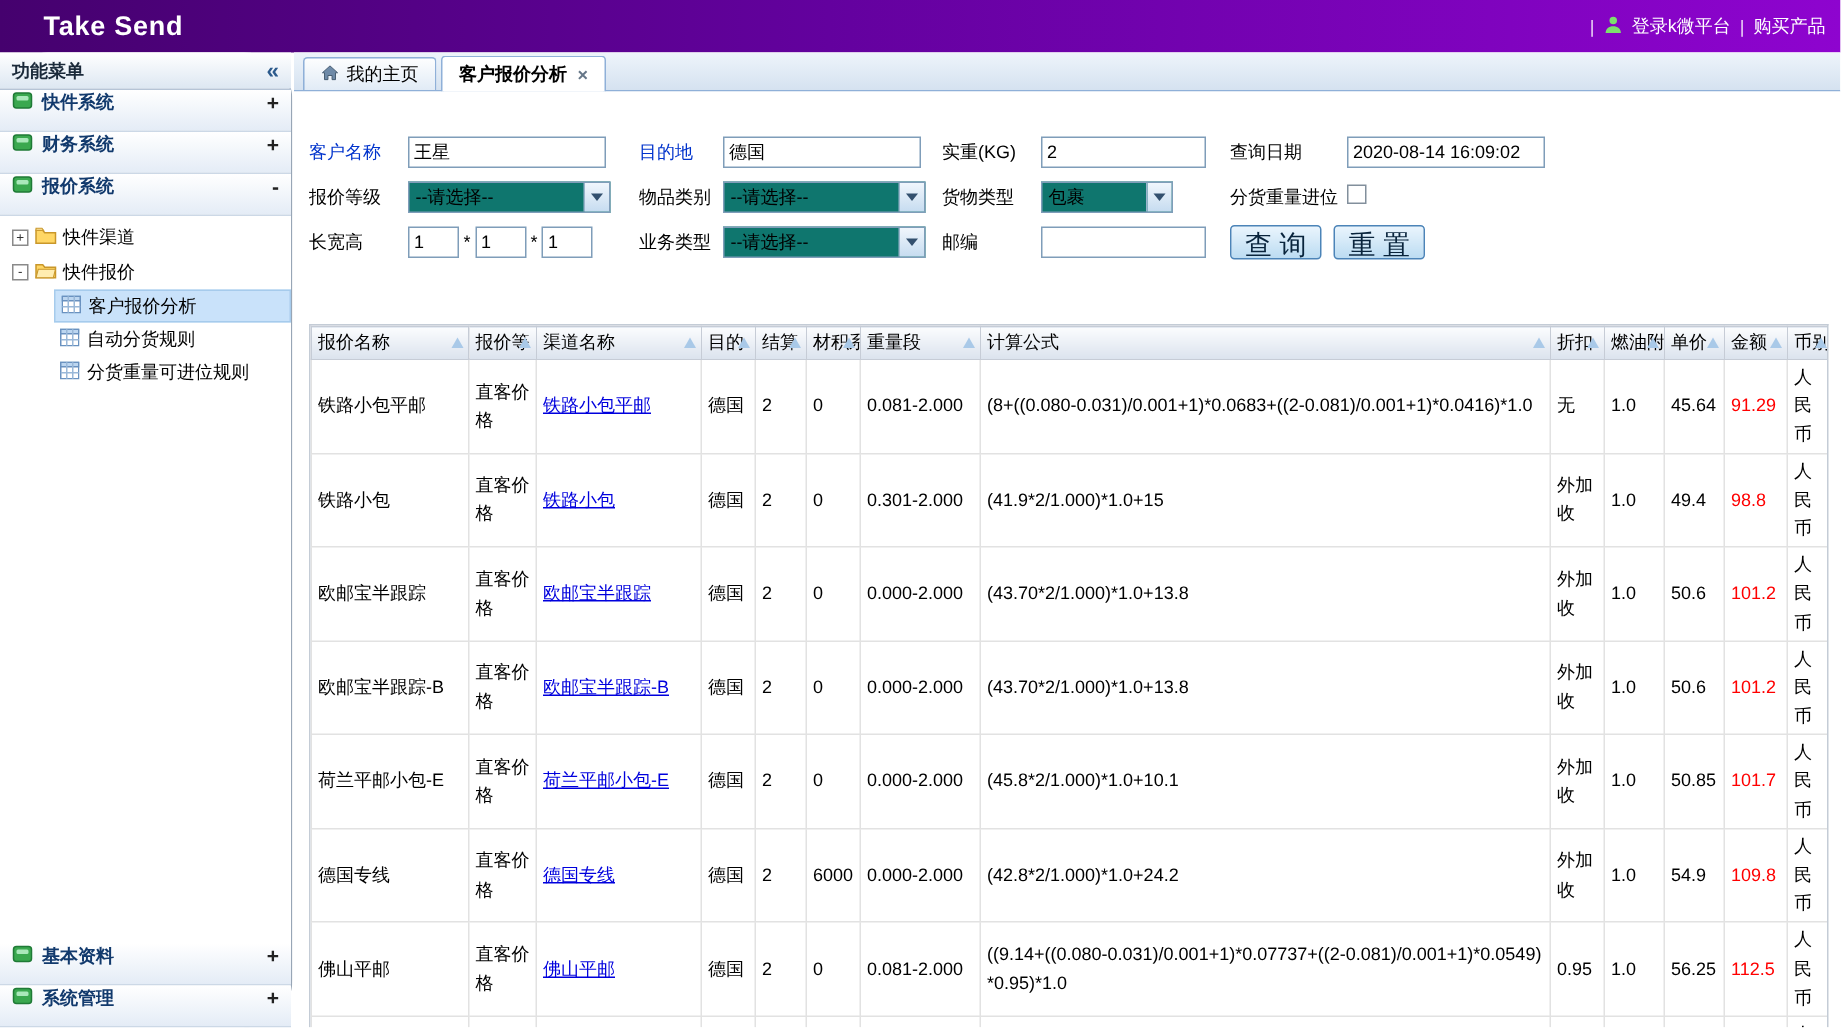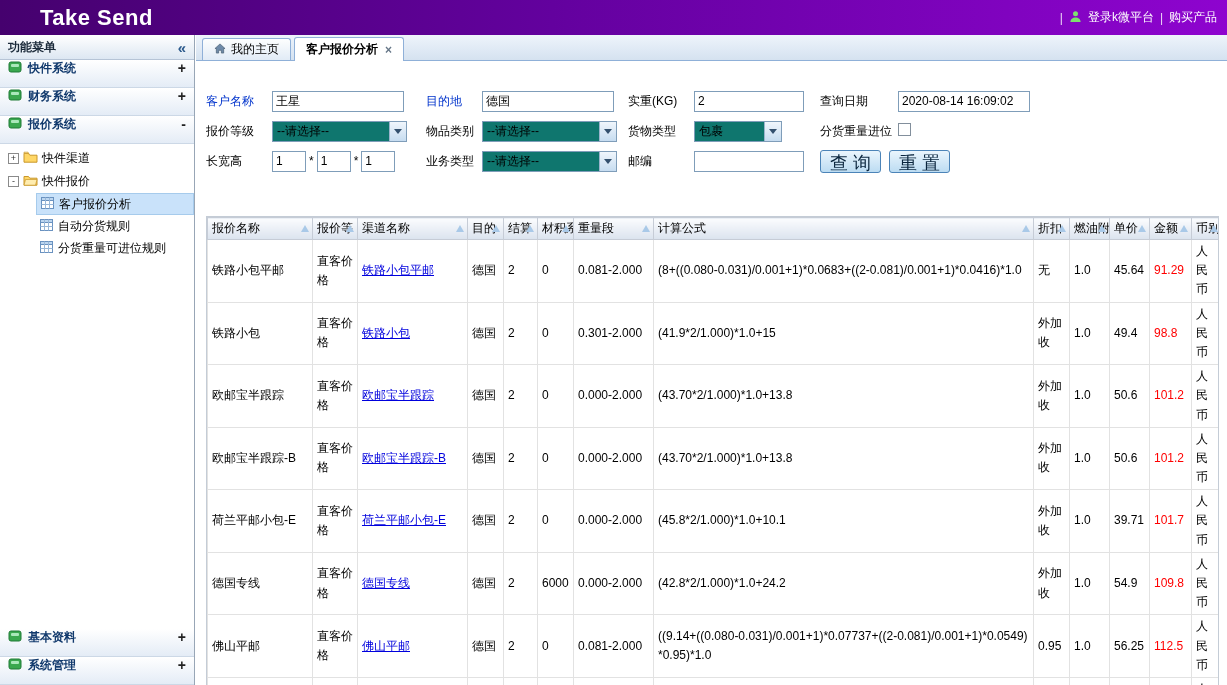--- a/index.html
+++ b/index.html
@@ -3,28 +3,28 @@
 <meta charset="utf-8">
 <style>
   * { box-sizing: border-box; margin: 0; padding: 0; }
   html,body { width:1227px; height:685px; overflow:hidden; }
   body { font-family:"Liberation Sans","DejaVu Sans",sans-serif; font-size:12px; background:#fff; color:#000; position:relative; }
 
   
   .topbar { position:absolute; top:0; left:0; right:0; height:35px;
     background:linear-gradient(90deg,#45016e 0%,#63019e 45%,#8e04cf 100%);
     display:flex; align-items:center; color:#fff; }
-  .logo { font-size:22px; font-weight:bold; margin-left:40px; letter-spacing:0.5px; }
+  .logo { font-size:18px; font-weight:bold; margin-left:29px; letter-spacing:0.5px; }
   .topbar-right { margin-left:auto; margin-right:10px; display:flex; align-items:center; gap:6px; font-size:12px; }
   .topbar-right .sep { opacity:0.85; }
   .toplink { color:#fff; text-decoration:none; cursor:pointer; }
 
   
   .sidebar { position:absolute; top:35px; left:0; width:195px; bottom:0; background:#fff;
-    border-right:1px solid #98a6b6; display:flex; flex-direction:column; }
+    border-right:1px solid #98a6b6; display:flex; flex-direction:column;border-radius:32px; }
   .side-header { height:25px; flex:0 0 25px; display:flex; align-items:center; justify-content:space-between;
     padding:0 8px; background:linear-gradient(#ffffff,#dde7f2); border-bottom:1px solid #b6c4d6;
     font-weight:bold; color:#1b2a3a; }
   .collapse { font-size:15px; font-weight:bold; color:#2c5a8c; cursor:pointer; line-height:1; }
   .acc { height:28px; flex:0 0 28px; display:flex; gap:6px; padding:0 8px;
     background:linear-gradient(#ffffff,#e4ecf6); border-bottom:1px solid #ccd8e6;
     font-weight:bold; color:#123a6d; cursor:pointer; }
   .acc-toggle { margin-left:auto; font-size:14px; font-weight:bold; color:#222; }
   .tree { flex:1 1 auto; overflow:hidden; padding:3px 0 0 0; background:#fff; }
   .tree-row { height:23px; display:flex; align-items:center; gap:4px; padding-left:8px; cursor:pointer; }
@@ -366,21 +366,21 @@
             <td>荷兰平邮小包-E</td>
             <td>直客价格</td>
             <td><a class="grid-link">荷兰平邮小包-E</a></td>
             <td>德国</td>
             <td>2</td>
             <td>0</td>
             <td>0.000-2.000</td>
             <td>(45.8*2/1.000)*1.0+10.1</td>
             <td>外加收</td>
             <td>1.0</td>
-            <td>39.71</td>
+            <td>50.85</td>
             <td class="amount-cell">101.7</td>
             <td>人民币</td>
           </tr>
           <tr class="data-row">
             <td>德国专线</td>
             <td>直客价格</td>
             <td><a class="grid-link">德国专线</a></td>
             <td>德国</td>
             <td>2</td>
             <td>6000</td>

